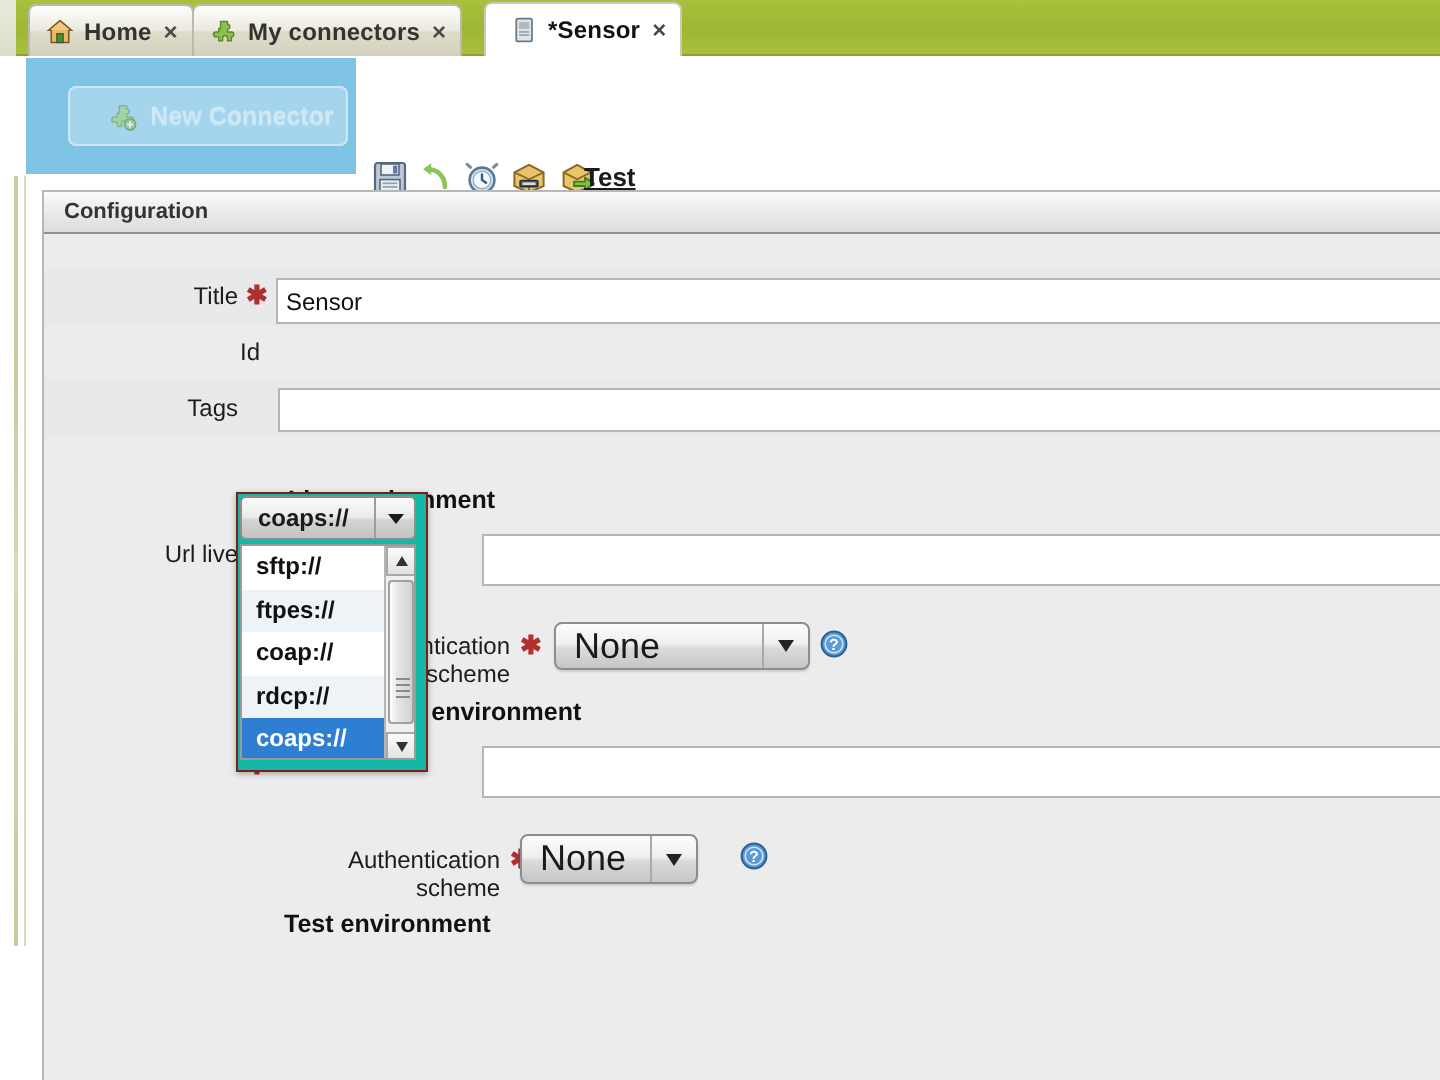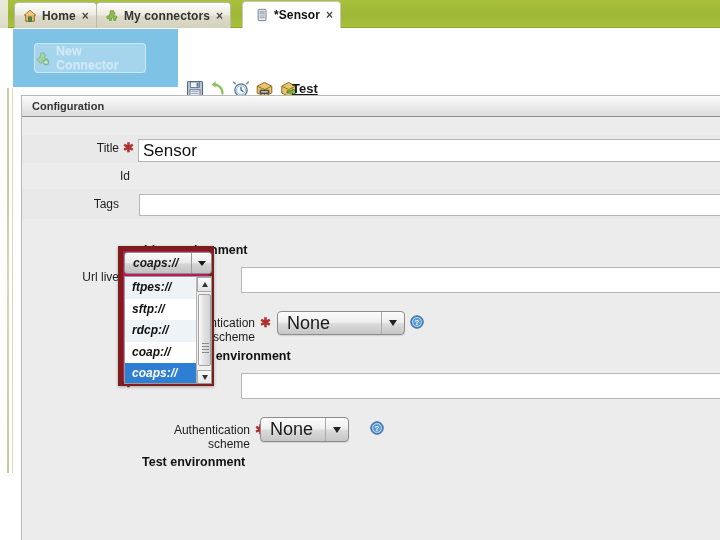--- a/index.html
+++ b/index.html
@@ -77,27 +77,28 @@
     position: absolute; left: 0; top: 28px; width: 720px; height: 60px;
     background: #ffffff;
   }
   .hilite-box {
     position: absolute; left: 13px; top: 1px;
     width: 165px; height: 58px;
     background: #7ec2e6;
   }
   .newconn-btn {
     position: absolute; left: 34px; top: 15px;
-    width: 112px; height: 30px;
+    width: 140px; height: 30px;
     background: rgba(255,255,255,0.30);
     border: 1px solid rgba(255,255,255,0.45);
     border-radius: 4px;
     display: flex; align-items: center; justify-content: center;
     font-size: 12.5px; font-weight: bold; color: #cfe8f5;
     text-shadow: 0 1px 0 rgba(255,255,255,.25);
+    padding-left: 13px;
   }
   .newconn-btn .nicon { margin-right: 6px; line-height:0; opacity:.55; }
 
   .tbtn {
     position: absolute; top: 50px;
     width: 22px; height: 22px;
     display: flex; align-items: center; justify-content: center;
     cursor: pointer;
   }
   #tb-save { left: 184px; }
@@ -134,21 +135,21 @@
     font-size: 12px; color: #1c1c1c;
   }
   .req { color: #b03030; font-size: 13px; font-weight: bold; }
 
   .field-white {
     position: absolute; background: #ffffff;
     border: 1px solid #b6b6b6;
     height: 22px;
   }
   .field-val {
-    font-size: 17px; color: #111; line-height: 22px; padding-left: 4px;
+    font-size: 12px; color: #111; line-height: 22px; padding-left: 4px;
   }
 
   
   .band {
     position: absolute; left: 0; width: 100%; height: 28px;
     background: #e9e9e9;
   }
 
   .section-title {
     position: absolute;
@@ -184,25 +185,24 @@
     border-top: 6px solid #222;
   }
 
   
   .help-ico { position: absolute; width: 14px; height: 14px; cursor: pointer; }
 
   
   .dd-wrap {
     position: absolute; left: 118px; top: 246px;
     width: 96px; height: 140px;
-    border: 5px solid #7f1d1d;
-    background: #be185d;
+    border: 1px solid #7f1d1d;
+    background: #14b8a6;
     z-index: 40;
     box-shadow: 0 1px 3px rgba(0,0,0,.3);
-    font-style: italic;
   }
   .dd-head {
     position: absolute; left: 1px; top: 1px;
     width: 88px; height: 22px;
     border: 1px solid #8d8d8d; border-radius: 3px;
     background: linear-gradient(180deg,#fbfbfb 0%, #eaeaea 48%, #d5d5d5 55%, #c2c2c2 100%);
     display: flex; align-items: center;
   }
   .dd-head .ctext {
     flex: 1; padding-left: 8px;
@@ -451,24 +451,24 @@
 
     <div class="dd-head">
       <div class="ctext">coaps://</div>
       <div class="cdiv"></div>
       <div class="carrow">
           <i></i>
         </div>
     </div>
 
     <div class="dd-list">
+      <div class="dd-item">sftp://</div>
       <div class="dd-item alt">ftpes://</div>
-      <div class="dd-item">sftp://</div>
+      <div class="dd-item">coap://</div>
       <div class="dd-item alt">rdcp://</div>
-      <div class="dd-item">coap://</div>
       <div class="dd-item sel">coaps://</div>
 
       <div class="dd-sb">
         <div class="sb-btn up">
             <i></i>
           </div>
         <div class="sb-thumb">
           <div class="sb-grip">
             <span></span>
               <span></span>

